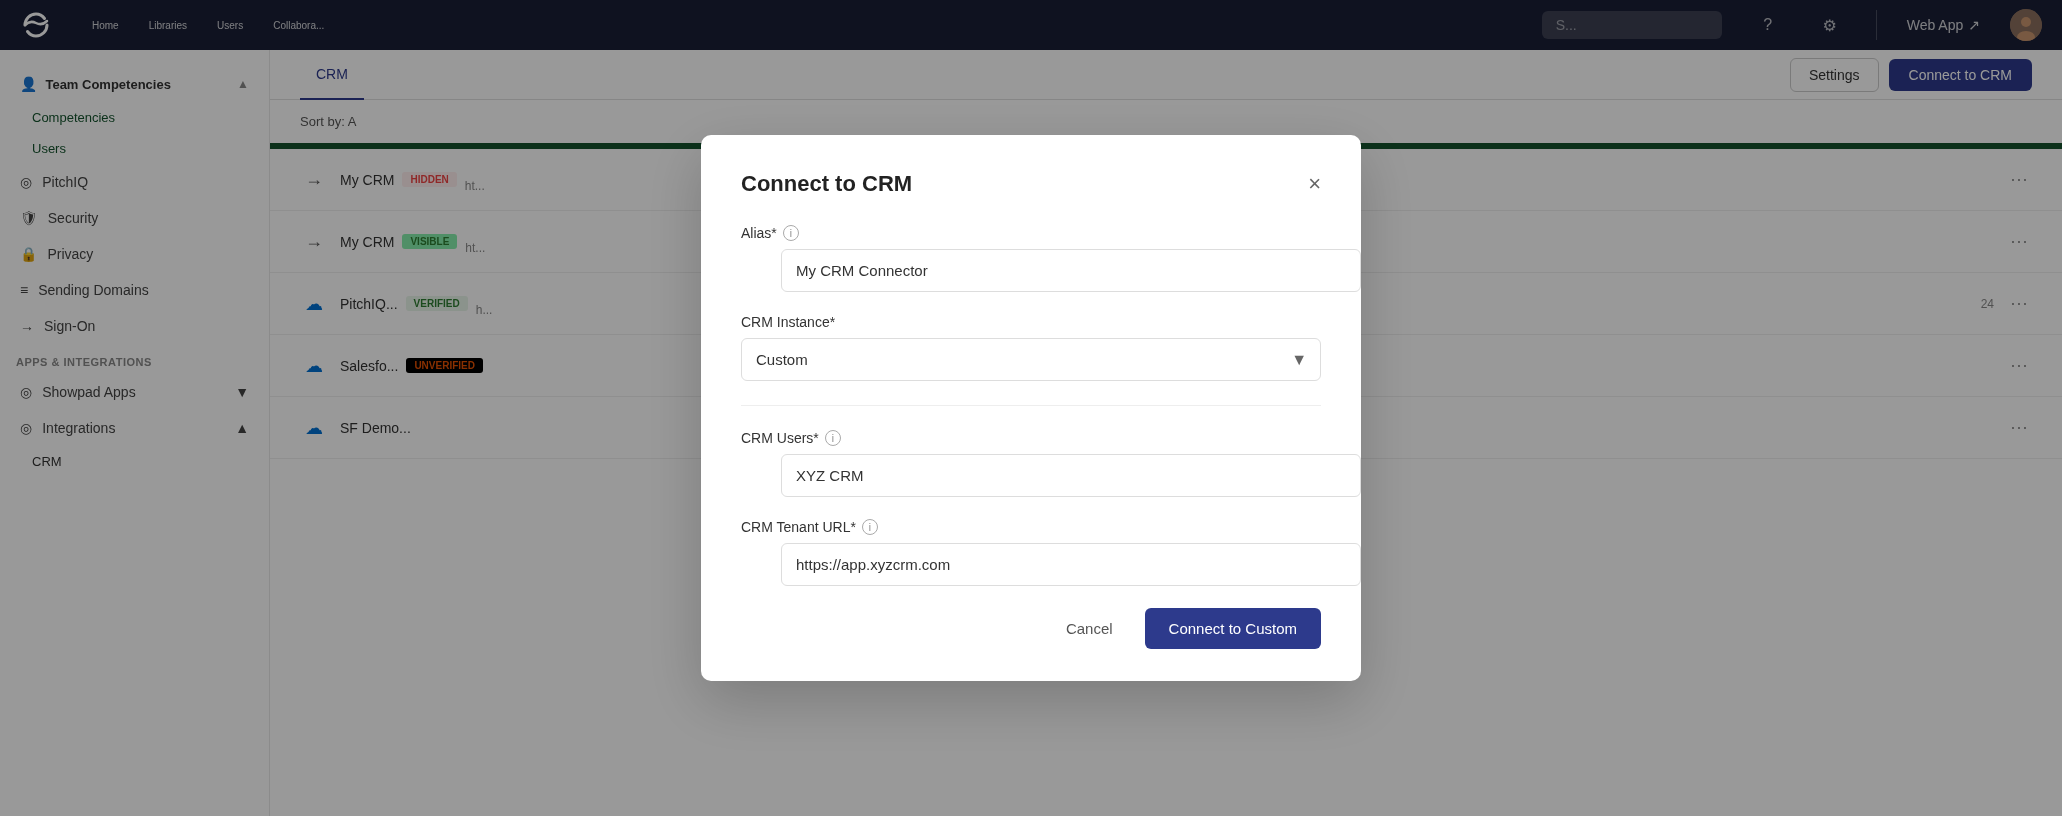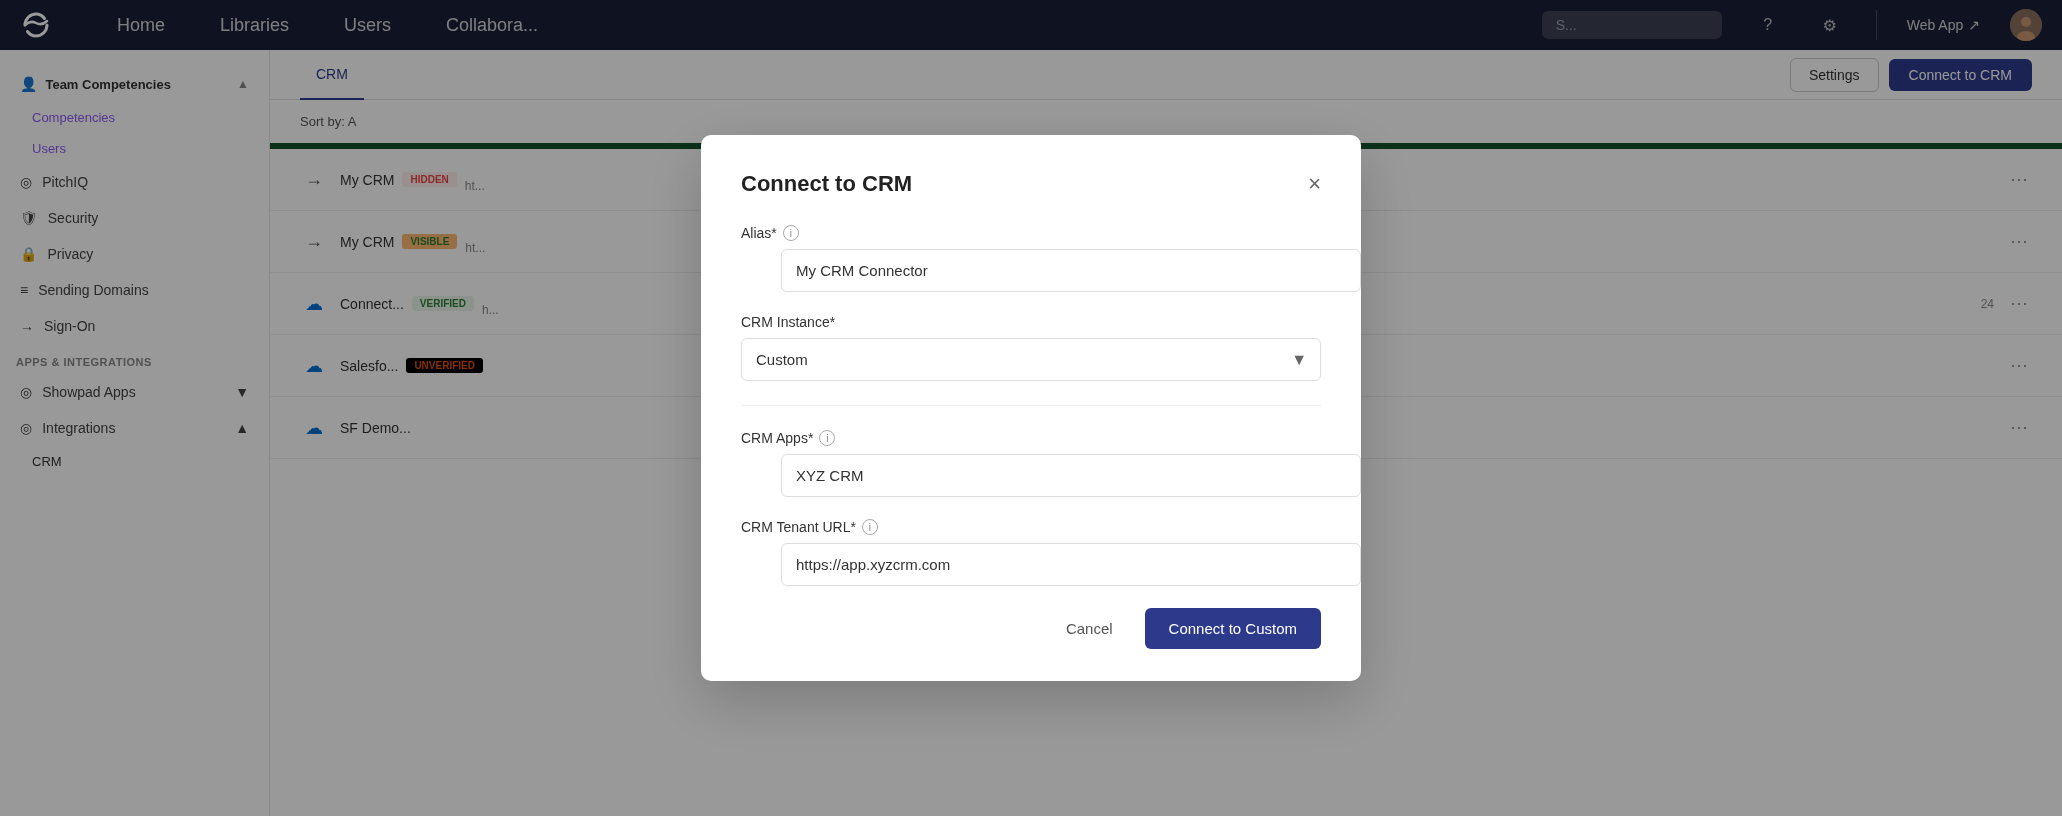--- a/index.html
+++ b/index.html
@@ -22,24 +22,23 @@
       align-items: center;
       gap: 6px;
       color: white;
       font-size: 20px;
       font-weight: bold;
       margin-right: 10px;
     }
     .nav-logo svg { width: 32px; height: 32px; }
     .nav-link {
       color: rgba(255,255,255,0.8);
-      font-size: 18px;
+      font-size: 10px;
       cursor: pointer;
       text-decoration: none;
-      margin-left: 25px;
     }
     .nav-spacer { flex: 1; }
     .nav-search {
       background: rgba(255,255,255,0.15);
       border: none;
       border-radius: 6px;
       padding: 6px 14px;
       color: white;
       font-size: 14px;
       width: 180px;
@@ -94,21 +93,21 @@
       font-size: 13px;
       font-weight: 600;
       color: #333;
       display: flex; align-items: center; gap: 8px;
     }
     .sidebar-section-title .icon { font-size: 14px; }
     .sidebar-chevron { color: #888; font-size: 12px; }
     .sidebar-item {
       padding: 8px 20px 8px 32px;
       font-size: 13px;
-      color: #8b5cf6;
+      color: #14532d;
       cursor: pointer;
       display: flex; align-items: center; gap: 8px;
     }
     .sidebar-item.active { color: #333; font-weight: 500; }
     .sidebar-nav-item {
       padding: 10px 20px;
       font-size: 14px;
       color: #444;
       cursor: pointer;
       display: flex; align-items: center; gap: 10px;
@@ -224,21 +223,21 @@
       display: flex; align-items: center; gap: 8px; text-align: right;
     }
     .badge {
       font-size: 10px;
       padding: 2px 8px;
       border-radius: 3px;
       font-weight: 600;
       text-transform: uppercase;
     }
     .badge-hidden { background: #fee; color: #e44; }
-    .badge-visible { background: #fdba74; color: #2e7d32; }
+    .badge-visible { background: #86efac; color: #2e7d32; }
     .badge-verified { background: #e8f5e9; color: #2e7d32; }
     .badge-unverified { background: #000000; color: #e65100; }
     .crm-item-url {
       font-size: 12px;
       color: #888;
       margin-top: 12px;
     }
     .crm-item-actions {
       color: #888;
       font-size: 18px;
@@ -503,21 +502,21 @@
               <span class="crm-item-url">ht...</span>
             </div>
           </div>
           <div class="crm-item-actions">···</div>
         </div>
 
         <div class="crm-item">
           <div class="crm-item-icon" style="color:#0070d2;">☁</div>
           <div class="crm-item-info">
             <div class="crm-item-name">
-              <span>Connect...</span>
+              <span>PitchIQ...</span>
               <span class="badge badge-verified">VERIFIED</span>
               <span class="crm-item-url">h...</span>
             </div>
           </div>
           <span class="crm-item-timestamp">24</span>
           <div class="crm-item-actions">···</div>
         </div>
 
         <div class="crm-item">
           <div class="crm-item-icon" style="color:#0070d2;">☁</div>
@@ -567,21 +566,21 @@
       <div class="form-select-wrapper">
         <select class="form-select"><option value="Custom">Custom</option><option value="Salesforce">Salesforce</option><option value="HubSpot">HubSpot</option><option value="Microsoft Dynamics">Microsoft Dynamics</option></select>
         <span class="form-select-arrow">▼</span>
       </div>
     </div>
 
     <div class="divider"></div>
 
     <div class="form-group">
       <div class="form-label">
-        <span>CRM Apps*</span>
+        <span>CRM Users*</span>
         <span class="info-icon">i</span>
       </div>
       <input class="form-input" type="text" value="XYZ CRM" style="">
     </div>
 
     <div class="form-group">
       <div class="form-label">
         <span>CRM Tenant URL*</span>
         <span class="info-icon">i</span>
       </div>

